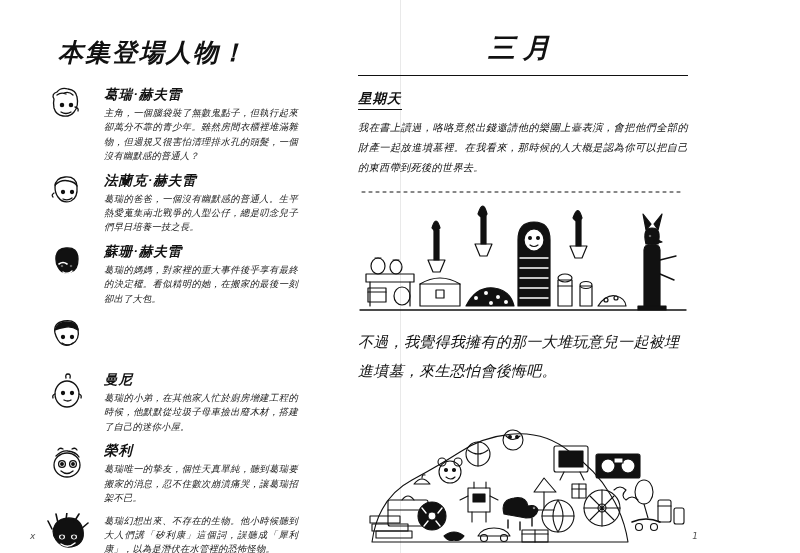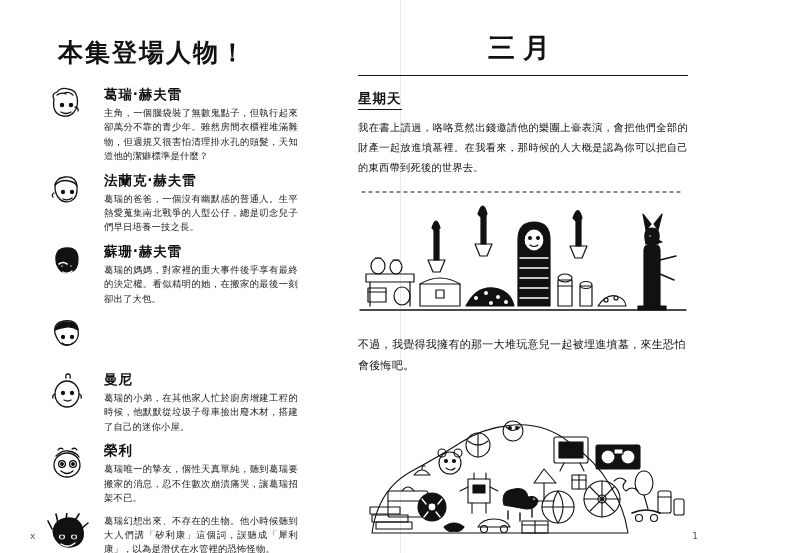--- a/index.html
+++ b/index.html
@@ -12,20 +12,21 @@
     height: 553px;
     font-family: "Liberation Sans", sans-serif;
     overflow: hidden;
   }
   .spread {
     position: relative;
     width: 728px;
     height: 553px;
     background: #ffffff;
     display: flex;
+    font-style: italic;
   }
   .page {
     position: relative;
     box-sizing: border-box;
     height: 553px;
   }
   .page-left {
     width: 400px;
     padding: 28px 30px 20px 40px;
   }
@@ -131,25 +132,25 @@
     color: #111;
     text-align: justify;
     letter-spacing: 0.3px;
   }
   .panel {
     position: relative;
     margin-top: 10px;
   }
   .panel-caption {
     font-family: "DejaVu Sans", sans-serif;
-    font-size: 11px;
+    font-size: 15px;
     line-height: 1.95;
     color: #111;
     letter-spacing: 0.3px;
-    margin: 16px 0 6px 0;
+    margin: 10px 0 6px 0;
   }
   .page-num-right {
     position: absolute;
     right: 30px;
     bottom: 12px;
     font-size: 9px;
     color: #555;
     font-family: "DejaVu Sans", sans-serif;
   }
   .art { display: block; }
@@ -173,21 +174,21 @@
               <circle cx="22" cy="20" r="1.6" fill="#111"></circle>
               <circle cx="31" cy="20" r="1.6" fill="#111"></circle>
               <path d="M21 27 q5 3 10 0"></path>
               <path d="M17 10 q4 -3 9 -1 M24 8 q5 -2 9 2"></path>
               <path d="M35 22 q4 1 3 4"></path>
             </g>
           </svg>
         </div>
         <div class="cast-text">
           <div class="cast-name">葛瑞‧赫夫雷</div>
-          <div class="cast-desc">主角，一個腦袋裝了無數鬼點子，但執行起來卻萬分不靠的青少年。雖然房間衣櫃裡堆滿雜物，但週規又很害怕清理排水孔的頭髮，天知道他的潔癖標準是什麼？</div>
+          <div class="cast-desc">主角，一個腦袋裝了無數鬼點子，但執行起來卻萬分不靠的青少年。雖然房間衣櫃裡堆滿雜物，但週規又很害怕清理排水孔的頭髮，一個沒有幽默感的普通人？</div>
         </div>
       </div>
 
       <div class="cast-entry">
         <div class="cast-portrait">
           <svg class="art" width="56" height="50" viewBox="0 0 56 50">
             <g fill="none" stroke="#111" stroke-width="1.3" stroke-linecap="round" stroke-linejoin="round">
               <path d="M15 16 q0 -9 10 -10 q11 -1 12 9 q1 12 -6 15 q-8 3 -13 -4 q-3 -4 -3 -10z"></path>
               <path d="M15 14 q6 -6 14 -4 q6 1 8 5"></path>
               <circle cx="23" cy="21" r="1.5" fill="#111"></circle>

